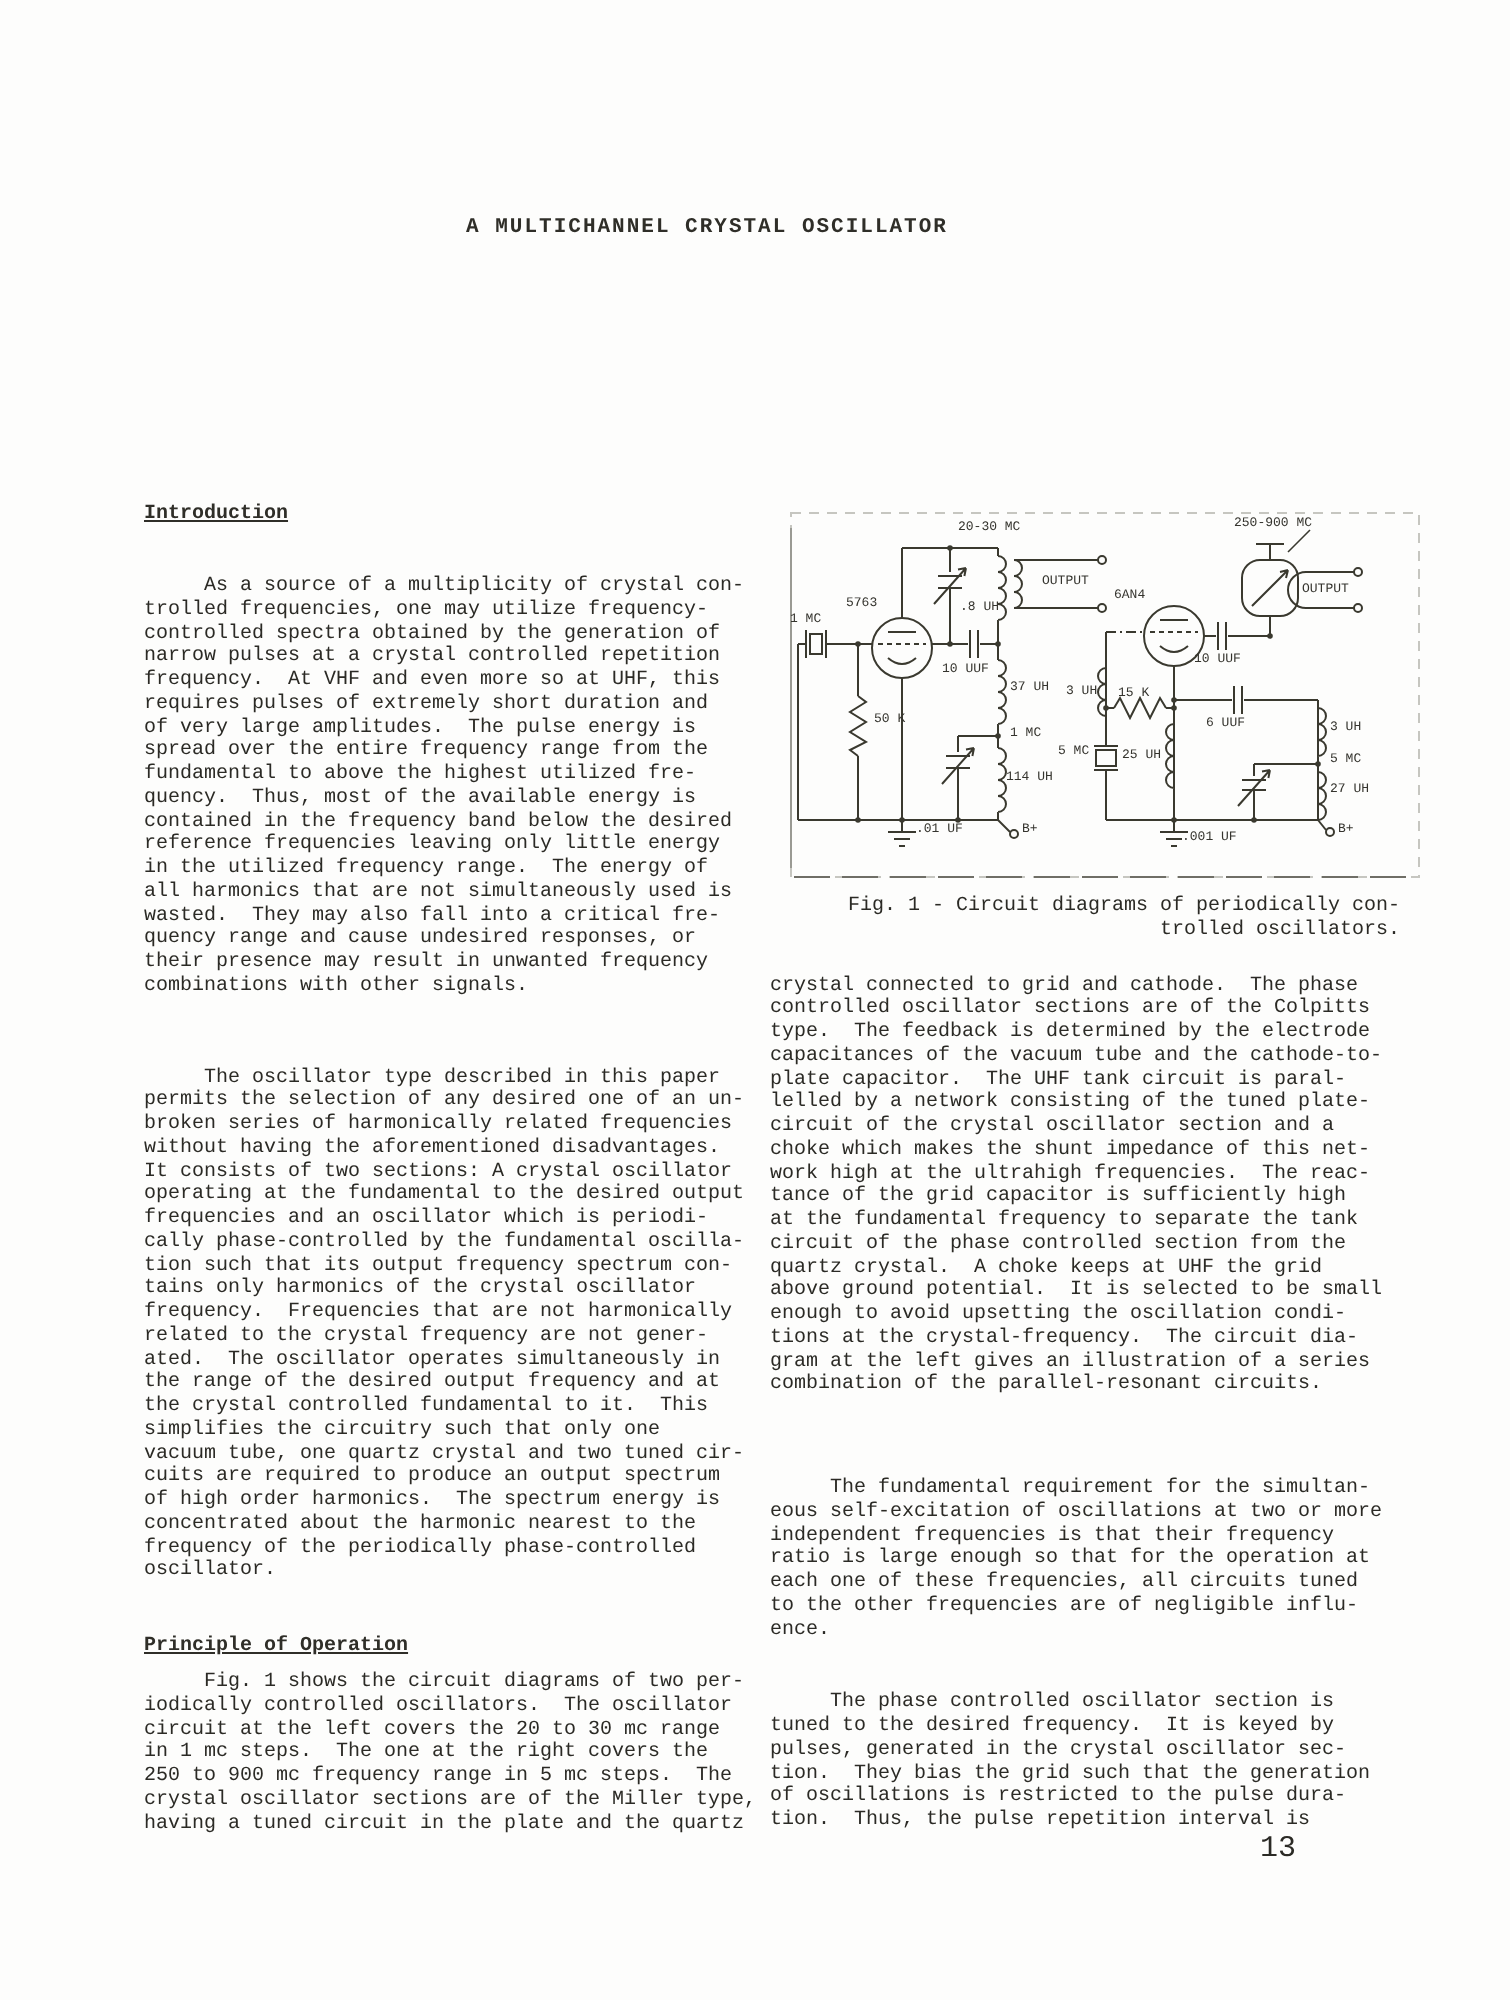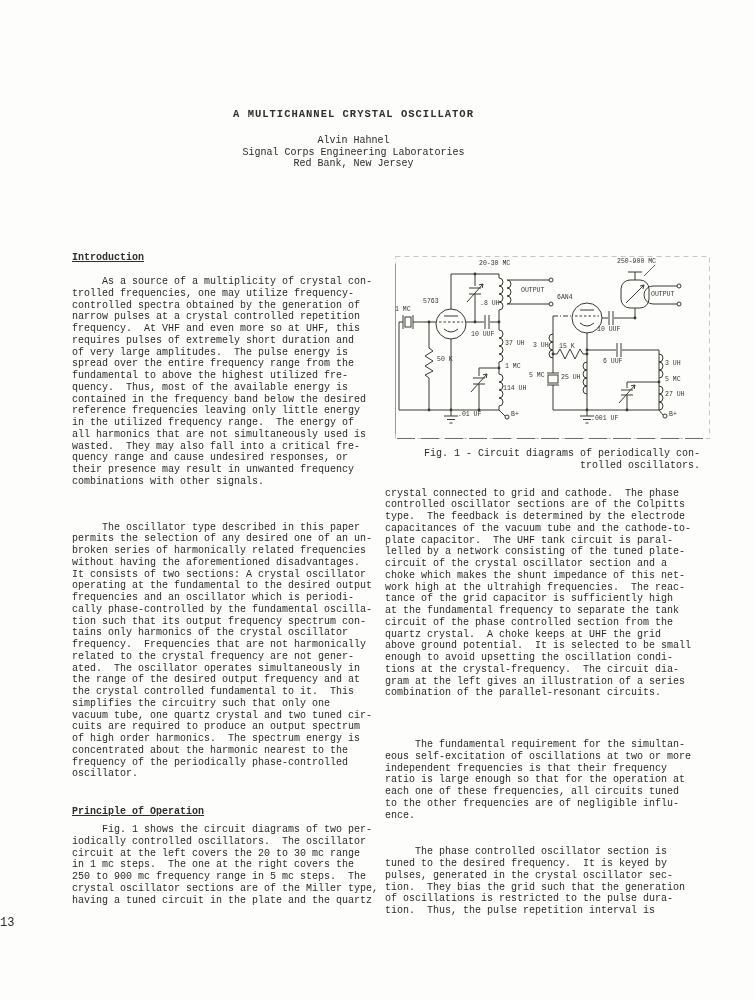--- a/index.html
+++ b/index.html
@@ -13,44 +13,39 @@
   .page{position:absolute;inset:0;}
   .title-block{position:absolute;top:108px;left:0;width:707px;text-align:center;}
   .paper-title{font-size:10.5px;line-height:12px;letter-spacing:1px;font-weight:bold;color:#2f2e28;}
   .byline{margin-top:15px;font-size:10px;line-height:11.5px;}
   .col{position:absolute;font-size:10px;line-height:11.75px;}
   .col-left{left:72px;top:252px;width:315px;}
   .col-right{left:385px;top:256px;width:315px;}
   .heading{text-decoration:underline;font-size:10px;line-height:12px;font-weight:bold;color:#2f2e28;}
   .heading-principle{margin-top:26px;}
   .para{white-space:pre-wrap;margin:0;}
-  .para-first{margin-top:12px;}
+  .para-first{margin-top:24px;}
   .gap-17{margin-top:34px;}
   .gap-6{margin-top:6px;}
   .gap-16{margin-top:16px;}
   .gap-40{margin-top:40px;}
   .gap-13{margin-top:25px;}
   .figure{position:relative;width:315px;height:184px;margin-left:10px;}
   .figure svg{position:absolute;left:0;top:0;}
   .fl{position:absolute;font-size:6.5px;line-height:7px;color:#35342e;white-space:nowrap;}
   .caption{margin-top:8px;text-align:right;white-space:pre-wrap;font-size:10px;line-height:11.75px;}
-  .page-number{position:absolute;top:916px;left:0;width:648px;text-align:left;font-size:12px;}
+  .page-number{position:absolute;top:916px;left:0;width:648px;text-align:right;font-size:15px;}
 </style>
 </head>
 <body>
 
 <div class="page">
 
   <div class="title-block">
     <div class="paper-title">A MULTICHANNEL CRYSTAL OSCILLATOR</div>
-    <div class="byline">
-      <div>Alvin Hahnel</div>
-      <div>Signal Corps Engineering Laboratories</div>
-      <div>Red Bank, New Jersey</div>
-    </div>
   </div>
 
   <div class="col col-left">
     <div class="heading">Introduction</div>
     <p class="para para-first">     As a source of a multiplicity of crystal con-
 trolled frequencies, one may utilize frequency-
 controlled spectra obtained by the generation of
 narrow pulses at a crystal controlled repetition
 frequency.  At VHF and even more so at UHF, this
 requires pulses of extremely short duration and

